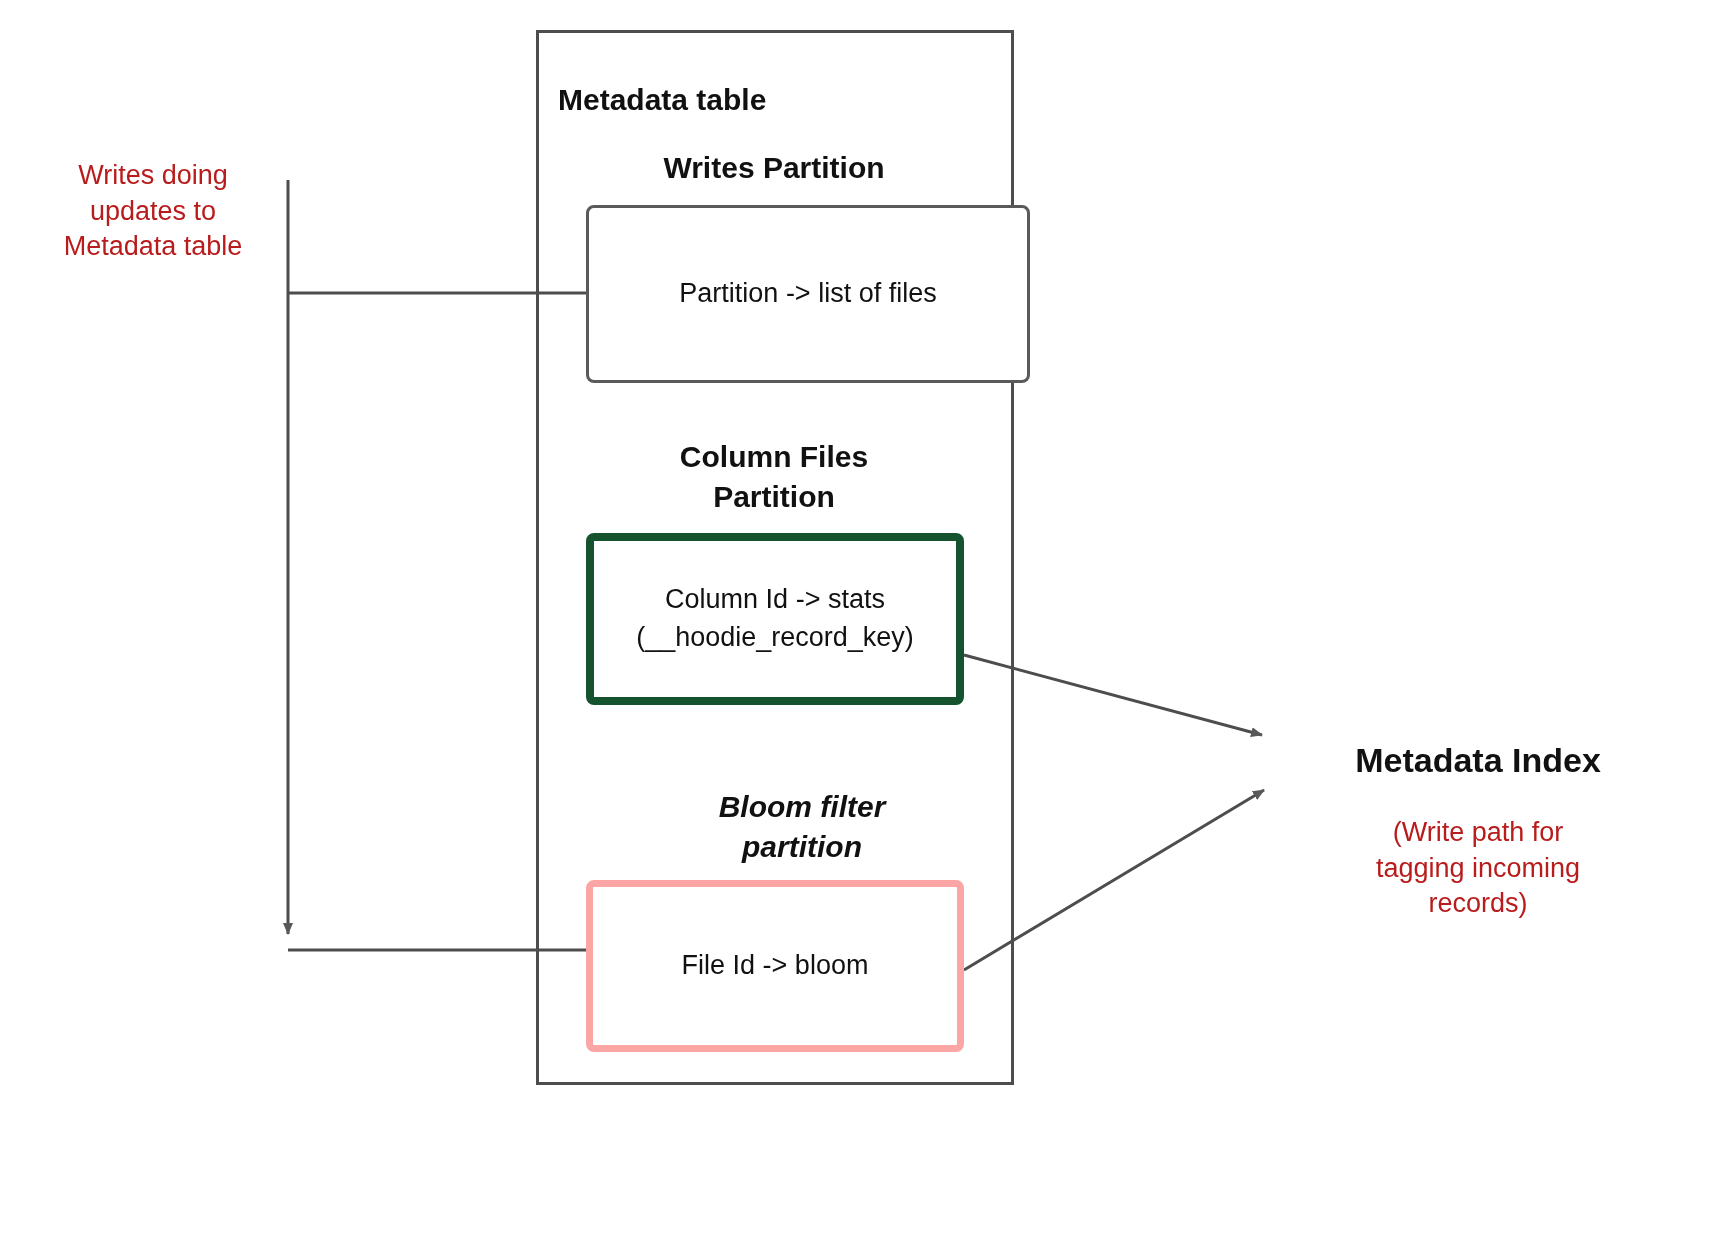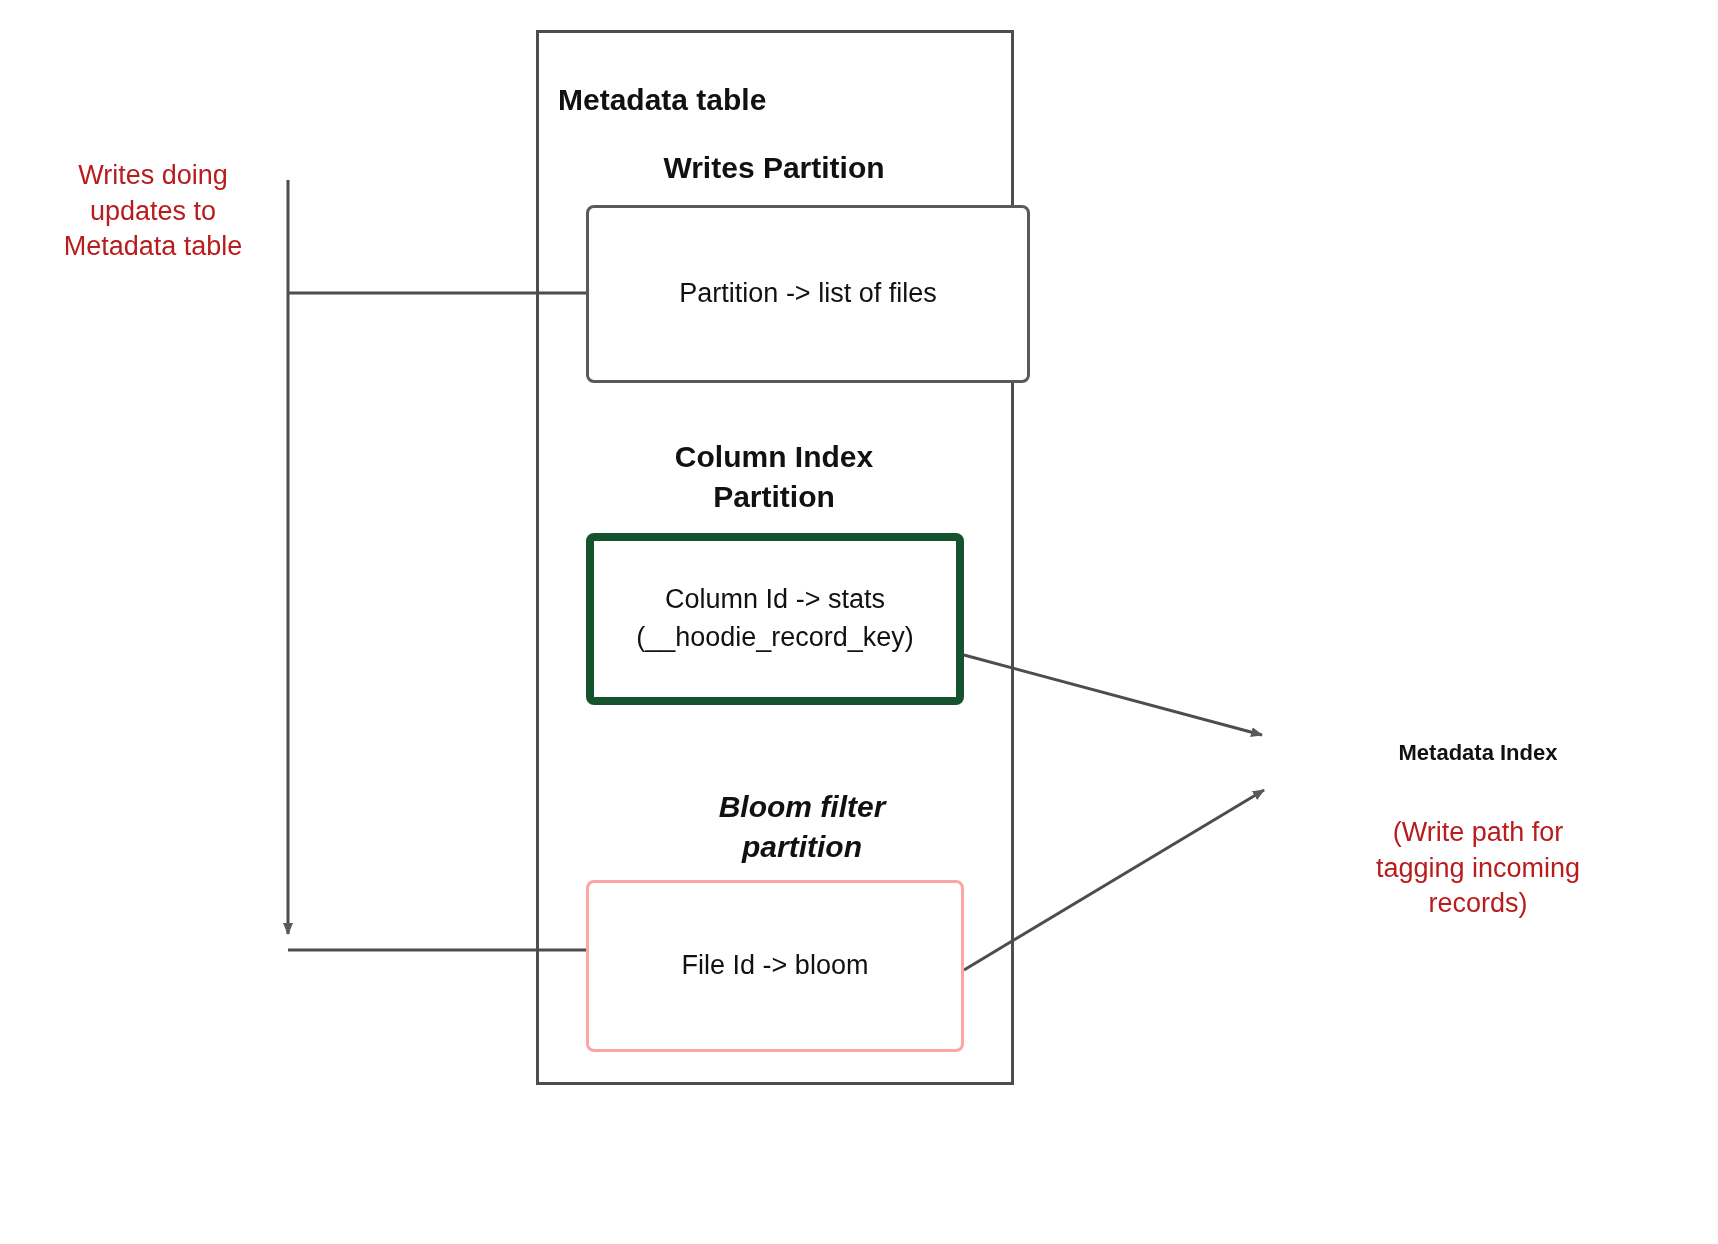--- a/index.html
+++ b/index.html
@@ -90,36 +90,36 @@
     top: 533px;
     width: 378px;
     height: 172px;
     border: 8px solid #14532d;
   }
   #bloom-box {
     left: 586px;
     top: 880px;
     width: 378px;
     height: 172px;
-    border: 3px solid #fca5a5;
+    border: 7px solid #fca5a5;
   }
   #files-partition-title { left: 584px; top: 148px; }
   #colstats-partition-title { left: 584px; top: 437px; }
   #bloom-partition-title { left: 612px; top: 787px; font-style: italic; }
   #writes-note {
     left: 8px;
     top: 158px;
     width: 290px;
     font-size: 27px;
   }
   #metadata-index-title {
     left: 1283px;
     top: 738px;
     width: 390px;
-    font-size: 22px;
+    font-size: 34px;
   }
   #metadata-index-note {
     left: 1283px;
     top: 815px;
     width: 390px;
     font-size: 27px;
   }
 </style>
 </head>
 <body>
@@ -154,21 +154,21 @@
   <div id="metadata-table-box"></div>
 
   <div class="lbl hdr-bold" id="metadata-table-title">Metadata table</div>
 
   <div class="lbl hdr-bold partition-title" id="files-partition-title">Writes Partition</div>
 
   <div class="inner-box" id="files-box">
     <span class="inner-text">Partition -&gt; list of files</span>
   </div>
 
-  <div class="lbl hdr-bold partition-title" id="colstats-partition-title">Column Index
+  <div class="lbl hdr-bold partition-title" id="colstats-partition-title">Column Files
 Partition</div>
 
   <div class="inner-box" id="colstats-box">
     <span class="inner-text">Column Id  -&gt; stats
 (__hoodie_record_key)</span>
   </div>
 
   <div class="lbl hdr-bold partition-title" id="bloom-partition-title">Bloom filter
 partition</div>
 

